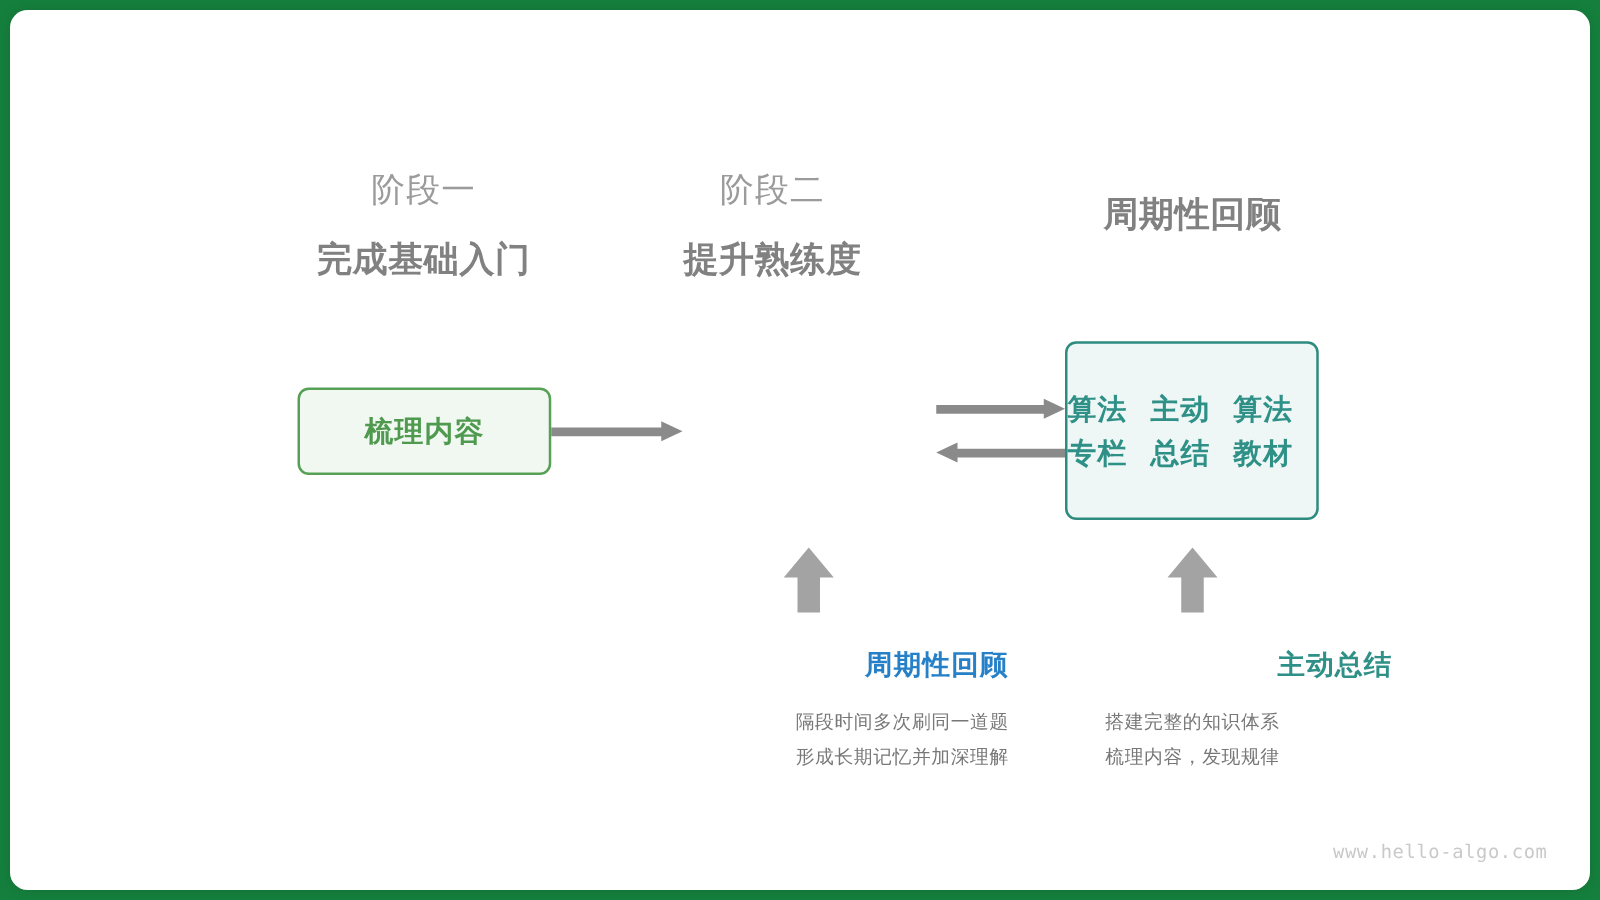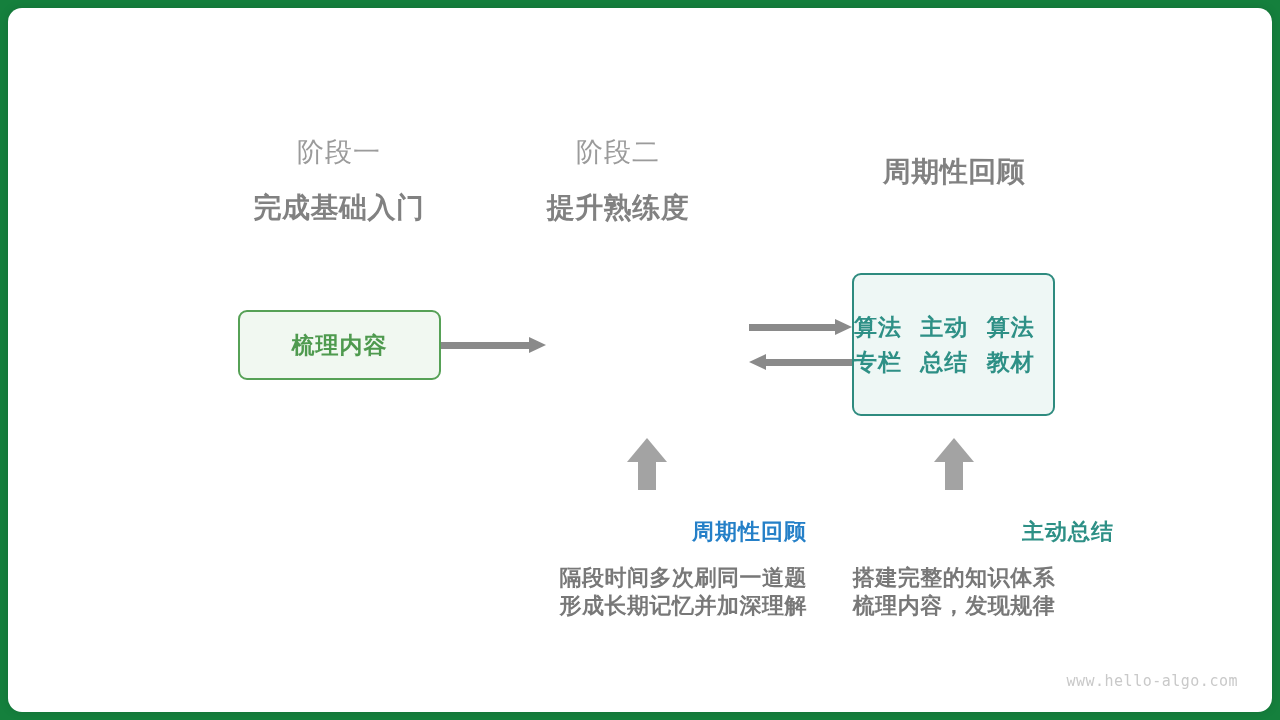--- a/index.html
+++ b/index.html
@@ -157,22 +157,22 @@
     text-align: center;
   }
   .annot-title {
     font-size: 22px;
     font-weight: bold;
     line-height: 30px;
     letter-spacing: 1px;
   }
   .annot-body {
     margin-top: 17px;
-    font-size: 22px;
-    font-weight: 700;
+    font-size: 15px;
+    font-weight: 400;
     color: #787878;
     line-height: 28px;
     letter-spacing: 0.5px;
   }
   #annot-review  { left: 479px; top: 509px; text-align: right; }
   #annot-summary { left: 786px; top: 509px; }
   #annot-review .annot-title  { color: #2580c8; }
   #annot-summary .annot-title { color: #2e9086; text-align: right; }
 
   

